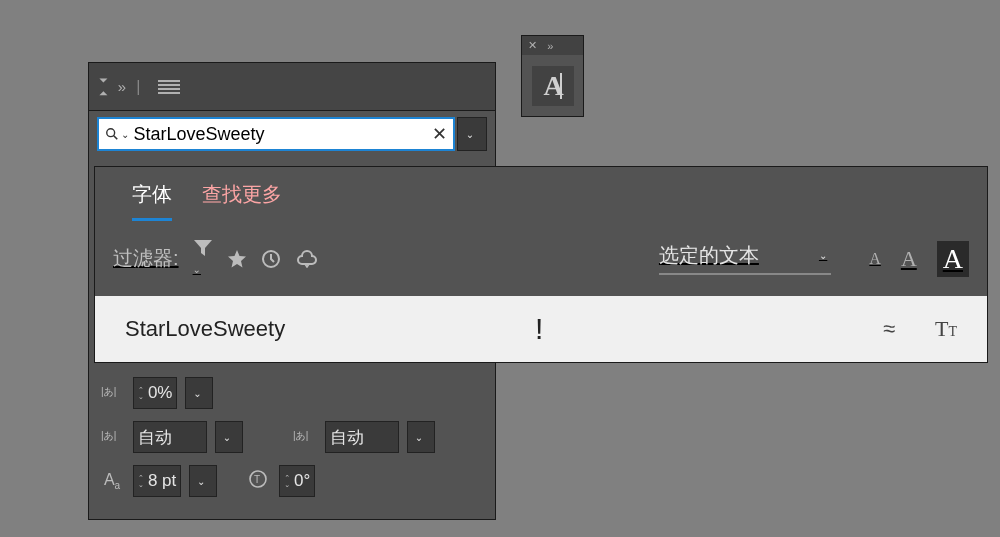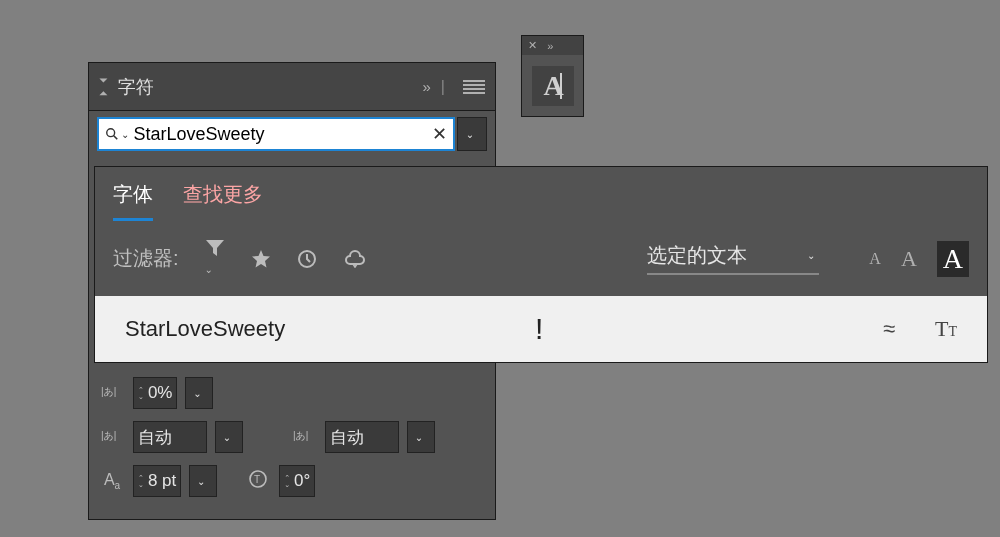--- a/index.html
+++ b/index.html
@@ -210,26 +210,28 @@
     }
     .fly-tab {
       color: #fca5a5;
       font-size: 20px;
       padding-bottom: 10px;
       cursor: pointer;
     }
     .fly-tab.active {
       color: #ffffff;
       border-bottom: 3px solid #1d84d4;
+      margin-left: 19px;
     }
     .filter-row {
       padding: 18px 18px;
       display: flex;
       align-items: center;
-      gap: 26px;
+      gap: 14px;
+      text-decoration: underline;
     }
     .filter-label {
       color: #c0c0c0;
       font-size: 20px;
     }
     .filter-icon {
       color: #bcbcbc;
       font-size: 18px;
       cursor: pointer;
     }
@@ -304,21 +306,20 @@
     <div class="text-tool-icon-box">
       <span>A</span>
         <span style="font-weight:normal;margin-left:-4px;border-left:2px solid #d0d0d0;height:26px;display:inline-block"></span>
     </div>
   </div>
 </div>
 
 <div class="char-panel">
   <div class="char-header">
     <span class="collapse-arrows">⏷<br>⏶</span>
-    <span class="panel-title">字符</span>
     <span class="right-chevrons">»</span>
     <span style="color:#888;">|</span>
     <div class="hamburger">
       <span></span>
         <span></span>
         <span></span>
         <span></span>
     </div>
   </div>
 

